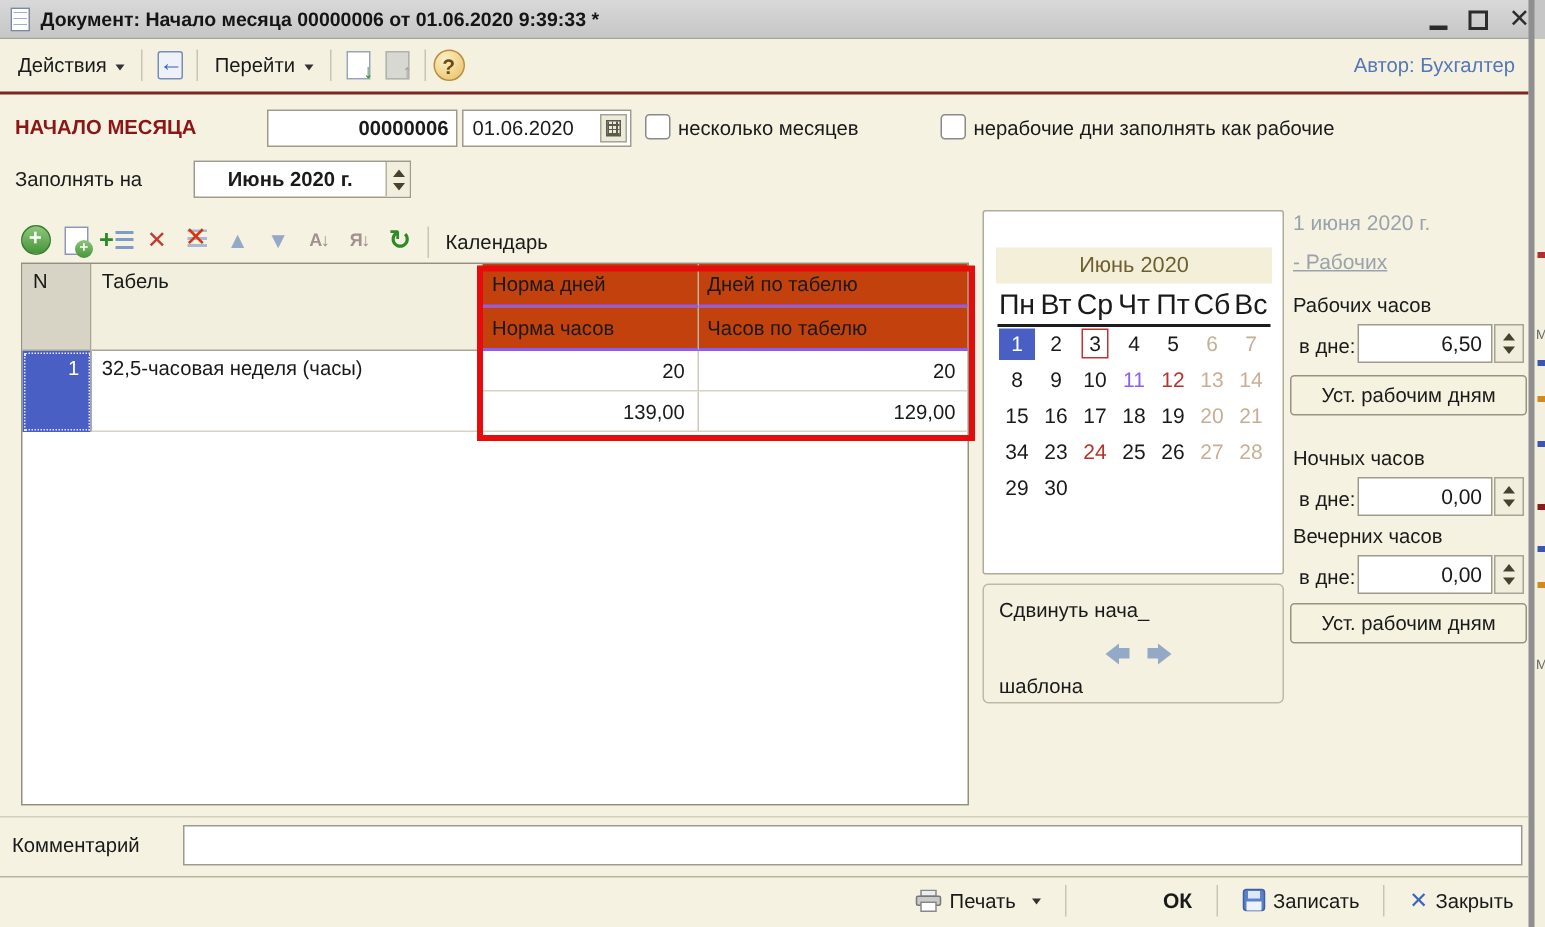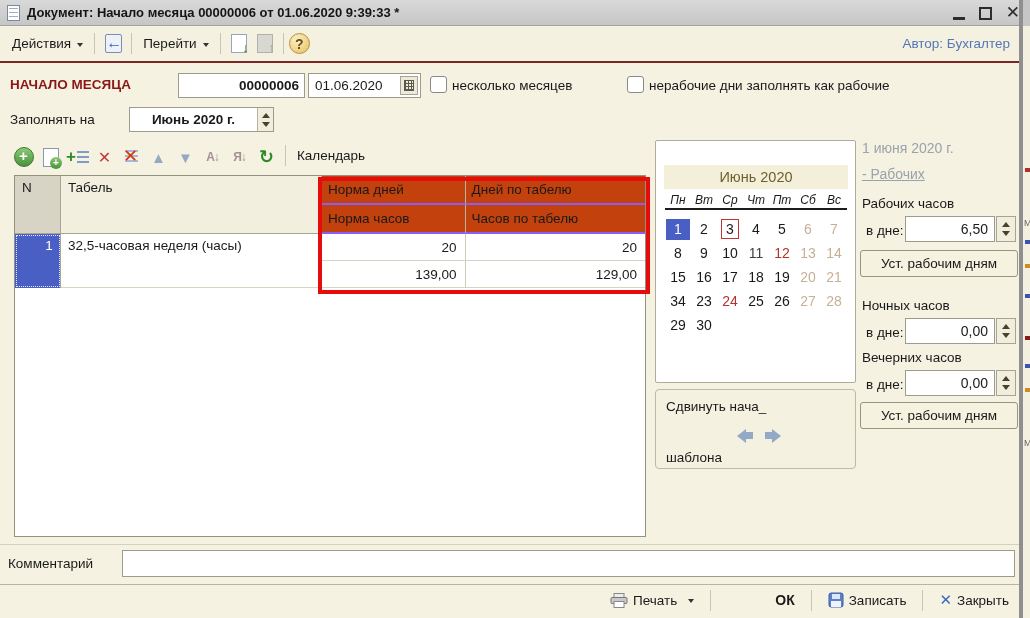--- a/index.html
+++ b/index.html
@@ -65,21 +65,21 @@
   .lbl { position:absolute; }
   .fill-lbl { left:10px; top:112px; }
   .month-field { left:129px; top:107px; width:145px; height:25px; padding-left:0; }
   .month-field .val { flex:1; text-align:center; font-weight:bold; }
   .spin-attached { width:16px; height:100%; background:#f1eedd; border-left:1px solid #b8b4a4;
     display:flex; flex-direction:column; align-items:center; justify-content:center; gap:4px; }
   .tri-up { width:0; height:0; border-left:4px solid transparent; border-right:4px solid transparent; border-bottom:5px solid #46422e; }
   .tri-down { width:0; height:0; border-left:4px solid transparent; border-right:4px solid transparent; border-top:5px solid #46422e; }
 
   
-  .grid-toolbar { position:absolute; left:10px; top:145px; height:27px; display:flex; align-items:flex-start; }
+  .grid-toolbar { position:absolute; left:10px; top:145px; height:27px; display:flex; align-items:flex-end; }
   .gico { width:27px; height:24px; display:inline-flex; align-items:center; justify-content:center; position:relative; }
   .ic-add::before { content:"+"; width:18px; height:18px; border-radius:50%;
     background:linear-gradient(#8cc878,#46943a); border:1px solid #3c7a32;
     color:#fff; font-weight:bold; font-size:15px; line-height:16px; text-align:center; display:block; }
   .ic-copy::before { content:""; width:14px; height:17px; background:#fff; border:1px solid #8a97b5; display:block; }
   .ic-copy::after { content:"+"; position:absolute; right:2px; bottom:0; width:12px; height:12px; border-radius:50%;
     background:linear-gradient(#8cc878,#46943a); color:#fff; font-size:10px; line-height:12px; font-weight:bold; text-align:center; }
   .ic-insert::before { content:"+"; color:#2e8a28; font-weight:bold; font-size:17px; margin-right:1px; }
   .ic-insert::after { content:""; width:12px; height:13px; display:block;
     background:repeating-linear-gradient(#7f9cc8 0 2px, transparent 2px 5px); }
@@ -114,28 +114,28 @@
   .td-stack.c2 > div { border-right:none; }
 
   .annotation { position:absolute; left:318px; top:177px; width:332px; height:117px; border:4px solid #e60c0c; z-index:60; pointer-events:none; }
 
   
   .cal-panel { position:absolute; left:655px; top:140px; width:201px; height:243px; background:#fff; border:1px solid #b0ab9a; border-radius:2px; }
   .cal-month { position:absolute; left:8px; top:24px; width:184px; height:24px; background:#f3efd9;
     display:flex; align-items:center; justify-content:center; color:#6e5f2f; font-size:14.5px; }
   .cal-weekdays { position:absolute; left:9px; top:52px; display:grid; grid-template-columns:repeat(7,26px);
     border-bottom:2px solid #1c1c1c; padding-bottom:1px; }
-  .wd { text-align:center; font-size:12px;font-style:italic; }
+  .wd { text-align:center; font-size:19px; }
   .cal-grid { position:absolute; left:9px; top:76px; display:grid; grid-template-columns:repeat(7,26px);
     grid-auto-rows:24px; align-items:center; justify-items:center; font-size:14px; }
   .day.selected { background:#4a5fc4; color:#fff; width:24px; height:21px; display:flex; align-items:center; justify-content:center; }
   .day.outlined { border:1px solid #c23434; padding:0 4px; height:20px; display:flex; align-items:center; }
   .day.weekend { color:#c6af95; }
   .day.holiday { color:#b5332a; }
-  .day.preholiday { color:#404040; }
+  .day.preholiday { color:#8b5cf6; }
 
   
   .shift-panel { position:absolute; left:655px; top:389px; width:201px; height:80px; background:#f4f1e0;
     border:1px solid #bdb9a8; border-radius:4px; }
   .shift-l1 { position:absolute; left:10px; top:9px; }
   .shift-l2 { position:absolute; left:10px; top:37px;margin-top:23px; }
   .arrow-btn { position:absolute; top:34px; width:26px; height:23px; display:flex; align-items:center; justify-content:center; }
   .ab-left { left:76px; } .ab-right { left:104px; }
   .fat-arrow { display:flex; align-items:center; }
   .fa-tri-l { width:0; height:0; border-top:7px solid transparent; border-bottom:7px solid transparent; border-right:9px solid #93a9c6; }

